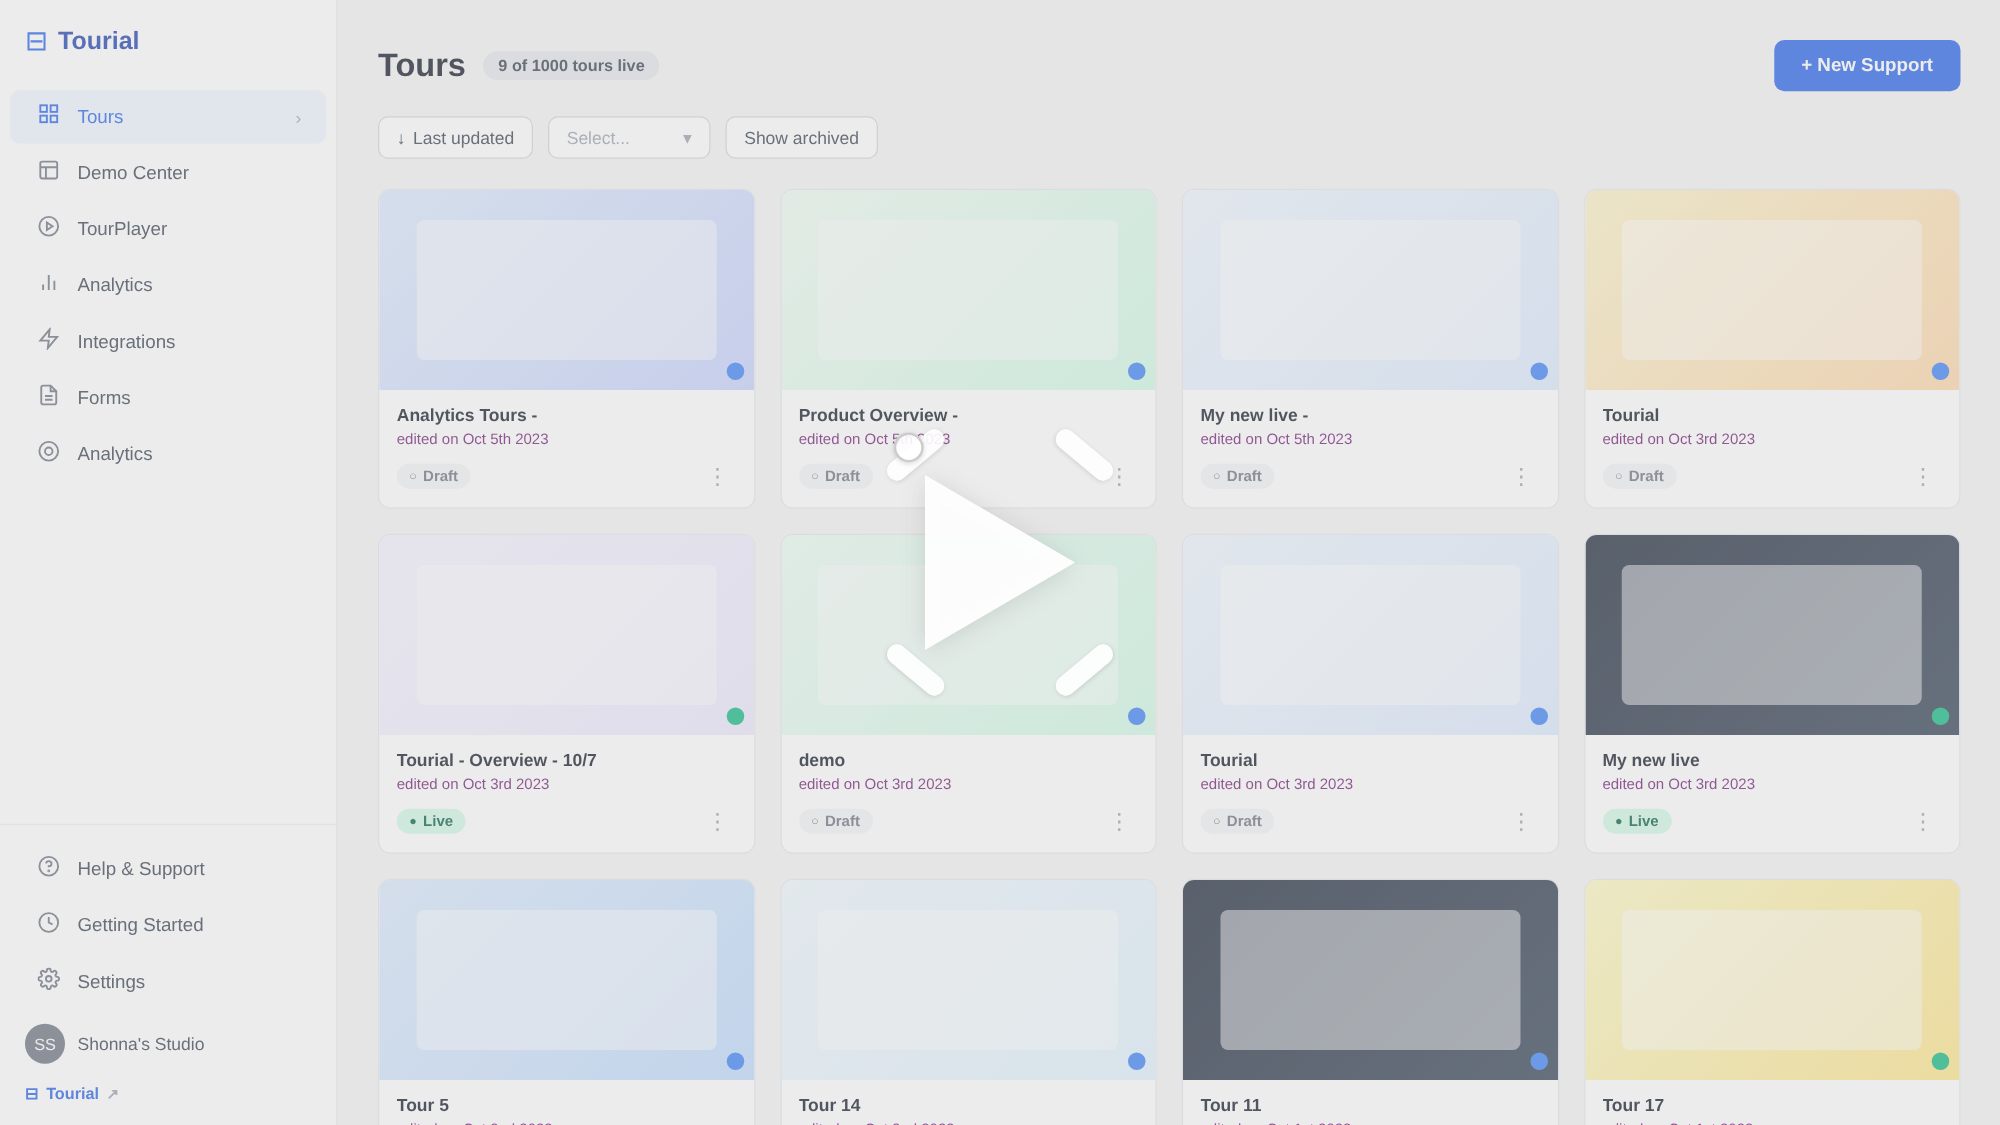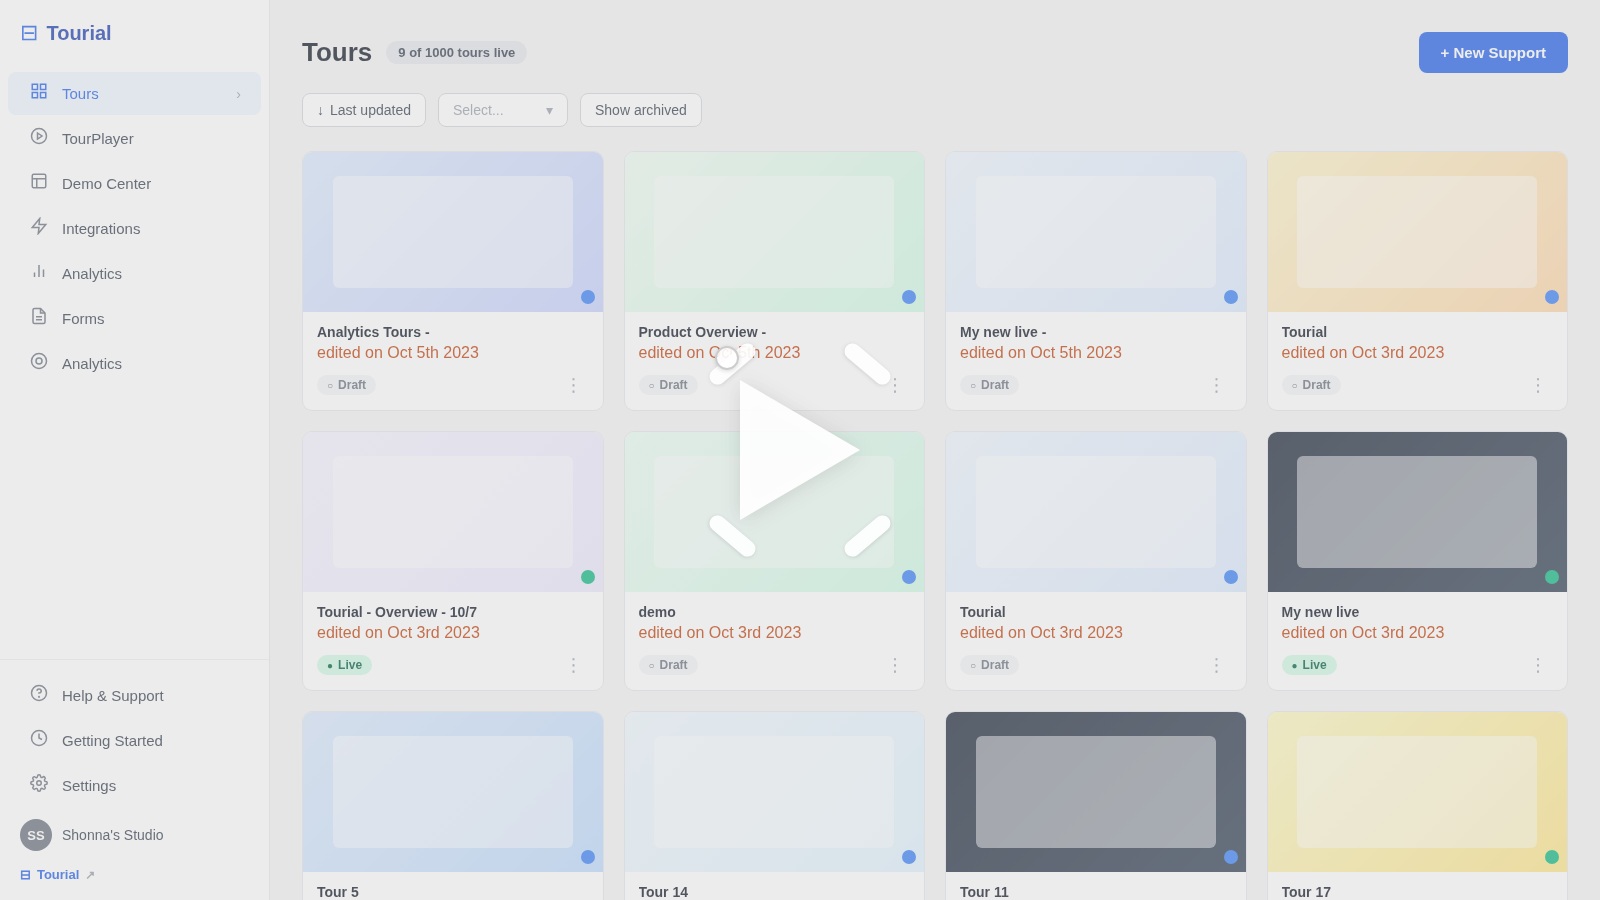--- a/index.html
+++ b/index.html
@@ -63,21 +63,21 @@
       align-items: center;
       gap: 10px;
       padding: 10px 20px;
       cursor: pointer;
     }
     .avatar {
       width: 32px; height: 32px;
       border-radius: 50%;
       background: #6b7280;
       display: flex; align-items: center; justify-content: center;
-      color: #fff; font-size: 13px; font-weight: 700;
+      color: #fff; font-size: 13px; font-weight: 400;
     }
     .user-name { font-size: 14px; font-weight: 500; color: #374151; }
     .tourial-badge {
       display: flex; align-items: center; gap: 6px;
       padding: 6px 20px;
       font-size: 13px; color: #2563eb; font-weight: 600;
     }
 
     
     .main {
@@ -220,22 +220,22 @@
       padding: 12px 14px;
     }
     .tour-card-title {
       font-size: 14px;
       font-weight: 600;
       color: #111827;
       margin-bottom: 4px;
       white-space: nowrap; overflow: hidden; text-overflow: ellipsis;
     }
     .tour-card-date {
-      font-size: 16px;
-      color: #c2410c;
+      font-size: 12px;
+      color: #701a75;
       margin-bottom: 10px;
     }
     .tour-card-footer {
       display: flex;
       align-items: center;
       justify-content: space-between;
     }
     .status-badge {
       padding: 3px 10px;
       border-radius: 20px;
@@ -288,56 +288,56 @@
             <rect x="14" y="14" width="7" height="7"></rect>
           </svg>
       </span>
       <span>Tours</span>
       <span class="sidebar-chevron">›</span>
     </div>
 
     <div class="sidebar-item">
       <span class="sidebar-icon">
         <svg width="18" height="18" viewBox="0 0 24 24" fill="none" stroke="#6b7280" stroke-width="2">
-            <circle cx="12" cy="12" r="10"></circle>
-            <polygon points="10,8 16,12 10,16"></polygon>
-          </svg>
-      </span>
-      <span>TourPlayer</span>
-    </div>
-
-    <div class="sidebar-item">
-      <span class="sidebar-icon">
-        <svg width="18" height="18" viewBox="0 0 24 24" fill="none" stroke="#6b7280" stroke-width="2">
             <rect x="3" y="3" width="18" height="18" rx="2"></rect>
             <line x1="3" y1="9" x2="21" y2="9"></line>
             <line x1="9" y1="21" x2="9" y2="9"></line>
           </svg>
       </span>
       <span>Demo Center</span>
     </div>
 
     <div class="sidebar-item">
       <span class="sidebar-icon">
         <svg width="18" height="18" viewBox="0 0 24 24" fill="none" stroke="#6b7280" stroke-width="2">
-            <polygon points="13,2 3,14 12,14 11,22 21,10 12,10"></polygon>
-          </svg>
-      </span>
-      <span>Integrations</span>
+            <circle cx="12" cy="12" r="10"></circle>
+            <polygon points="10,8 16,12 10,16"></polygon>
+          </svg>
+      </span>
+      <span>TourPlayer</span>
     </div>
 
     <div class="sidebar-item">
       <span class="sidebar-icon">
         <svg width="18" height="18" viewBox="0 0 24 24" fill="none" stroke="#6b7280" stroke-width="2">
             <line x1="18" y1="20" x2="18" y2="10"></line>
             <line x1="12" y1="20" x2="12" y2="4"></line>
             <line x1="6" y1="20" x2="6" y2="14"></line>
           </svg>
       </span>
       <span>Analytics</span>
+    </div>
+
+    <div class="sidebar-item">
+      <span class="sidebar-icon">
+        <svg width="18" height="18" viewBox="0 0 24 24" fill="none" stroke="#6b7280" stroke-width="2">
+            <polygon points="13,2 3,14 12,14 11,22 21,10 12,10"></polygon>
+          </svg>
+      </span>
+      <span>Integrations</span>
     </div>
 
     <div class="sidebar-item">
       <span class="sidebar-icon">
         <svg width="18" height="18" viewBox="0 0 24 24" fill="none" stroke="#6b7280" stroke-width="2">
             <path d="M14,2H6A2,2,0,0,0,4,4V20a2,2,0,0,0,2,2H18a2,2,0,0,0,2-2V8Z"></path>
             <polyline points="14,2 14,8 20,8"></polyline>
             <line x1="8" y1="13" x2="16" y2="13"></line>
             <line x1="8" y1="17" x2="16" y2="17"></line>
           </svg>

